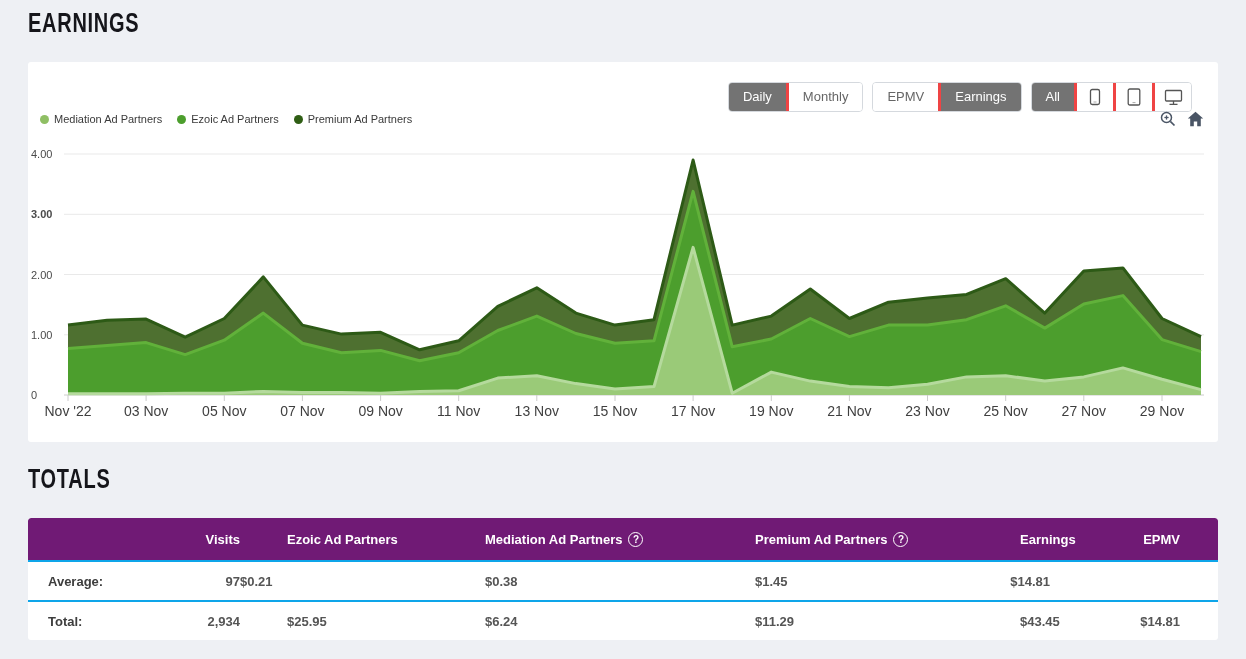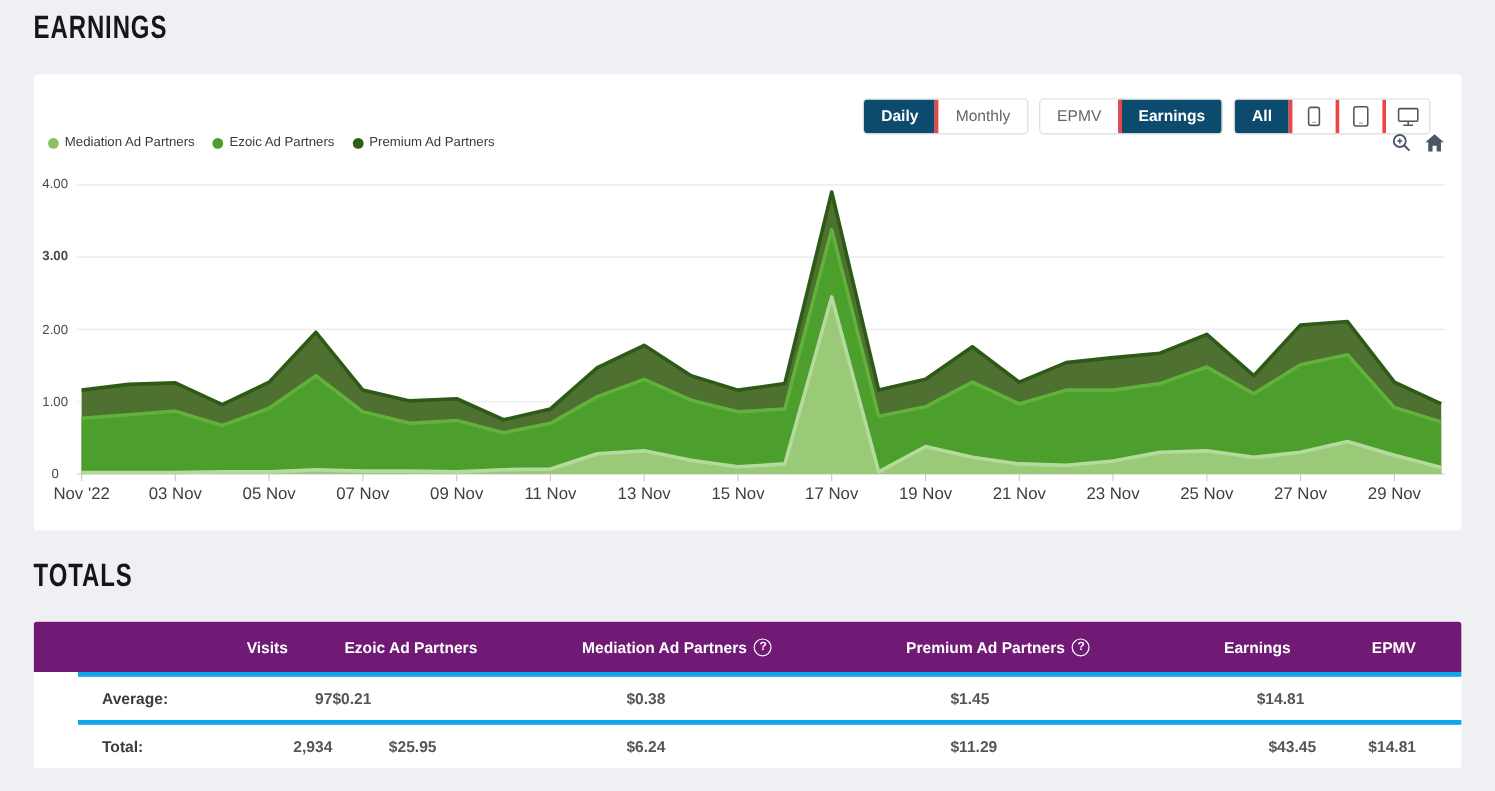--- a/index.html
+++ b/index.html
@@ -11,47 +11,47 @@
   .sec-title span { display:inline-block; transform:scaleX(0.74); transform-origin:left center; letter-spacing:1px; }
 
   .card { position:absolute; left:28px; width:1190px; background:#fff; border-radius:3px; }
   .chart-card { top:62px; height:380px; }
 
   
   .toolbar { position:absolute; top:20px; right:26px; display:flex; gap:9px; height:30px; }
   .btn-group { display:flex; border:1px solid #d5d9de; border-radius:4px; overflow:hidden; background:#fff; }
   .tb-btn { height:28px; padding:0 14px; font-size:13px; line-height:28px; color:#666; background:#fff; border:none; border-left:3px solid #ef4444; cursor:pointer; font-family:inherit; }
   .tb-btn:first-child { border-left:none; }
-  .tb-btn.sel { background:#0c4a6e; color:#fff;font-weight:bold; }
+  .tb-btn.sel { background:#737373; color:#fff; }
   .icon-btn { width:39px; display:flex; align-items:center; justify-content:center; padding:0; }
   .date-box { display:flex; align-items:center; width:288px; border:1px solid #d5d9de; border-radius:4px; background:#fff; font-size:13px; color:#333; }
   .date-seg { flex:1; text-align:center; cursor:text; }
   .date-tilde { color:#999; padding:0 2px; }
   .date-cal { padding:0 9px 0 2px; display:flex; }
 
   
   .legend-row { position:absolute; top:48px; left:12px; right:14px; display:flex; justify-content:space-between; align-items:center; height:18px; }
   .legend { display:flex; gap:15px; }
   .legend-item { display:flex; align-items:center; gap:5px; font-size:11px; color:#3a3a3a; cursor:pointer; }
   .legend-dot { width:9px; height:9px; border-radius:50%; }
   .chart-actions { display:flex; gap:11px; align-items:center; }
   .chart-actions svg { cursor:pointer; }
 
   
   .chart-wrap { position:absolute; top:78px; left:0; right:0; height:292px; }
   .chart-wrap svg.plot { position:absolute; top:0; left:0; }
-  .ylab { position:absolute; width:30px; left:3px; text-align:center; font-size:11px; color:#4a4a4a; }
+  .ylab { position:absolute; width:30px; left:3px; text-align:left; font-size:11px; color:#4a4a4a; }
   .xlab { position:absolute; top:263px; transform:translateX(-50%); font-size:14px; color:#3f3f3f; white-space:nowrap; }
 
   
   .totals-title { top:464px; }
   .table-card { top:518px; height:122px; overflow:hidden; }
   .t-row { display:grid; grid-template-columns:155px 57px 245px 270px 265px 68px 1fr; align-items:center; }
   .t-head { height:42px; background:#701a75; color:#fff; font-size:13px; font-weight:700; border-radius:3px 3px 0 0; }
-  .t-data { height:40px; font-size:13px; color:#555; font-weight:600; border-top:4px solid #0ea5e9;margin-left:37px; }
+  .t-data { height:40px; font-size:13px; color:#555; font-weight:600; border-top:2px solid #0ea5e9; }
   .t-cell { display:flex; align-items:center; }
   .c0 { padding-left:20px; color:#3d3d3d; }
   .c1 { justify-content:flex-end; }
   .c2 { padding-left:47px; }
   .c6 { justify-content:flex-end; padding-right:38px; }
   .help-circ { display:inline-flex; width:15px; height:15px; margin-left:6px; border:1.3px solid #fff; border-radius:50%; font-size:10px; font-weight:700; align-items:center; justify-content:center; cursor:pointer; }
 </style>
 </head>
 <body>
 

